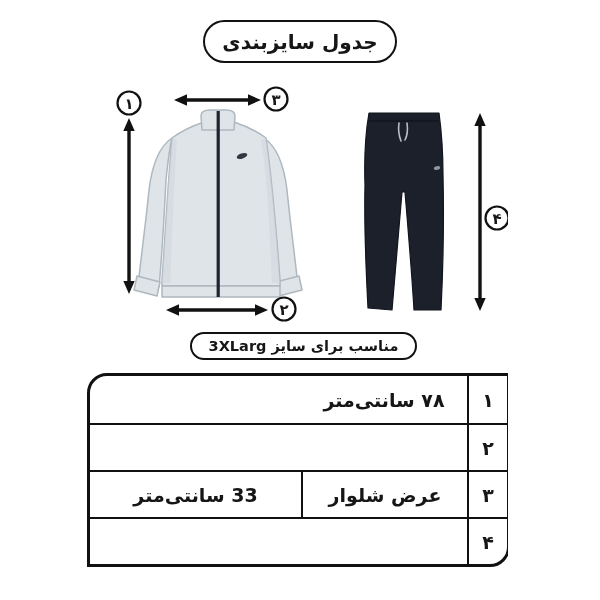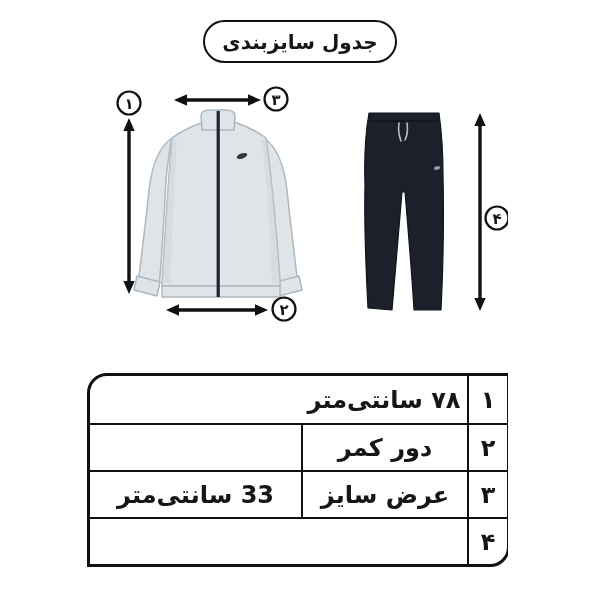--- a/index.html
+++ b/index.html
@@ -49,21 +49,21 @@
 
   .size-table{
     position:absolute;left:87px;top:373px;width:423px;height:194px;
     border:3px solid var(--line);border-radius:20px 0 20px 0;
     direction:rtl;background:var(--background);
     display:grid;grid-template-rows:repeat(4,1fr);overflow:hidden;
   }
   .trow{display:grid;grid-template-columns:40px 166px 1fr;}
   .trow + .trow{border-top:2.5px solid var(--line);}
   .tcell{display:flex;align-items:center;justify-content:center;
-    font-size:24px;font-weight:bold;direction:rtl;white-space:nowrap;}
+    font-size:19px;font-weight:bold;direction:rtl;white-space:nowrap;}
   .cell-num{border-left:2.5px solid var(--line);}
   .cell-label{border-left:2.5px solid var(--line);}
 </style>
 </head>
 <body>
 
 <div class="screen">
 
   <div class="pill title-pill">
     <span>جدول سایزبندی</span>
@@ -144,36 +144,38 @@
         <polygon class="arrow-head" points="480,33 474.3,46 485.7,46"></polygon>
         <polygon class="arrow-head" points="480,231 474.3,218 485.7,218"></polygon>
       </g>
       <g>
         <circle class="callout-circle" cx="497" cy="138" r="11.5"></circle>
         <text class="callout-text" x="497" y="143.5">۴</text>
       </g>
     </svg>
   </div>
 
+  <div class="pill size-pill">
+    <span>مناسب برای سایز 3XLarg</span>
+  </div>
 
   <div class="size-table">
 
     <div class="trow">
       <div class="tcell cell-num">۱</div>
       <div class="tcell cell-value">۷۸ سانتی‌متر</div>
     </div>
 
     <div class="trow">
       <div class="tcell cell-num">۲</div>
-      <div class="tcell cell-label">دور کمر</div>
     </div>
 
     <div class="trow">
       <div class="tcell cell-num">۳</div>
-      <div class="tcell cell-label">عرض سایز</div>
+      <div class="tcell cell-label">عرض شلوار</div>
       <div class="tcell cell-value">33 سانتی‌متر</div>
     </div>
 
     <div class="trow">
       <div class="tcell cell-num">۴</div>
     </div>
 
   </div>
 </div>
 

